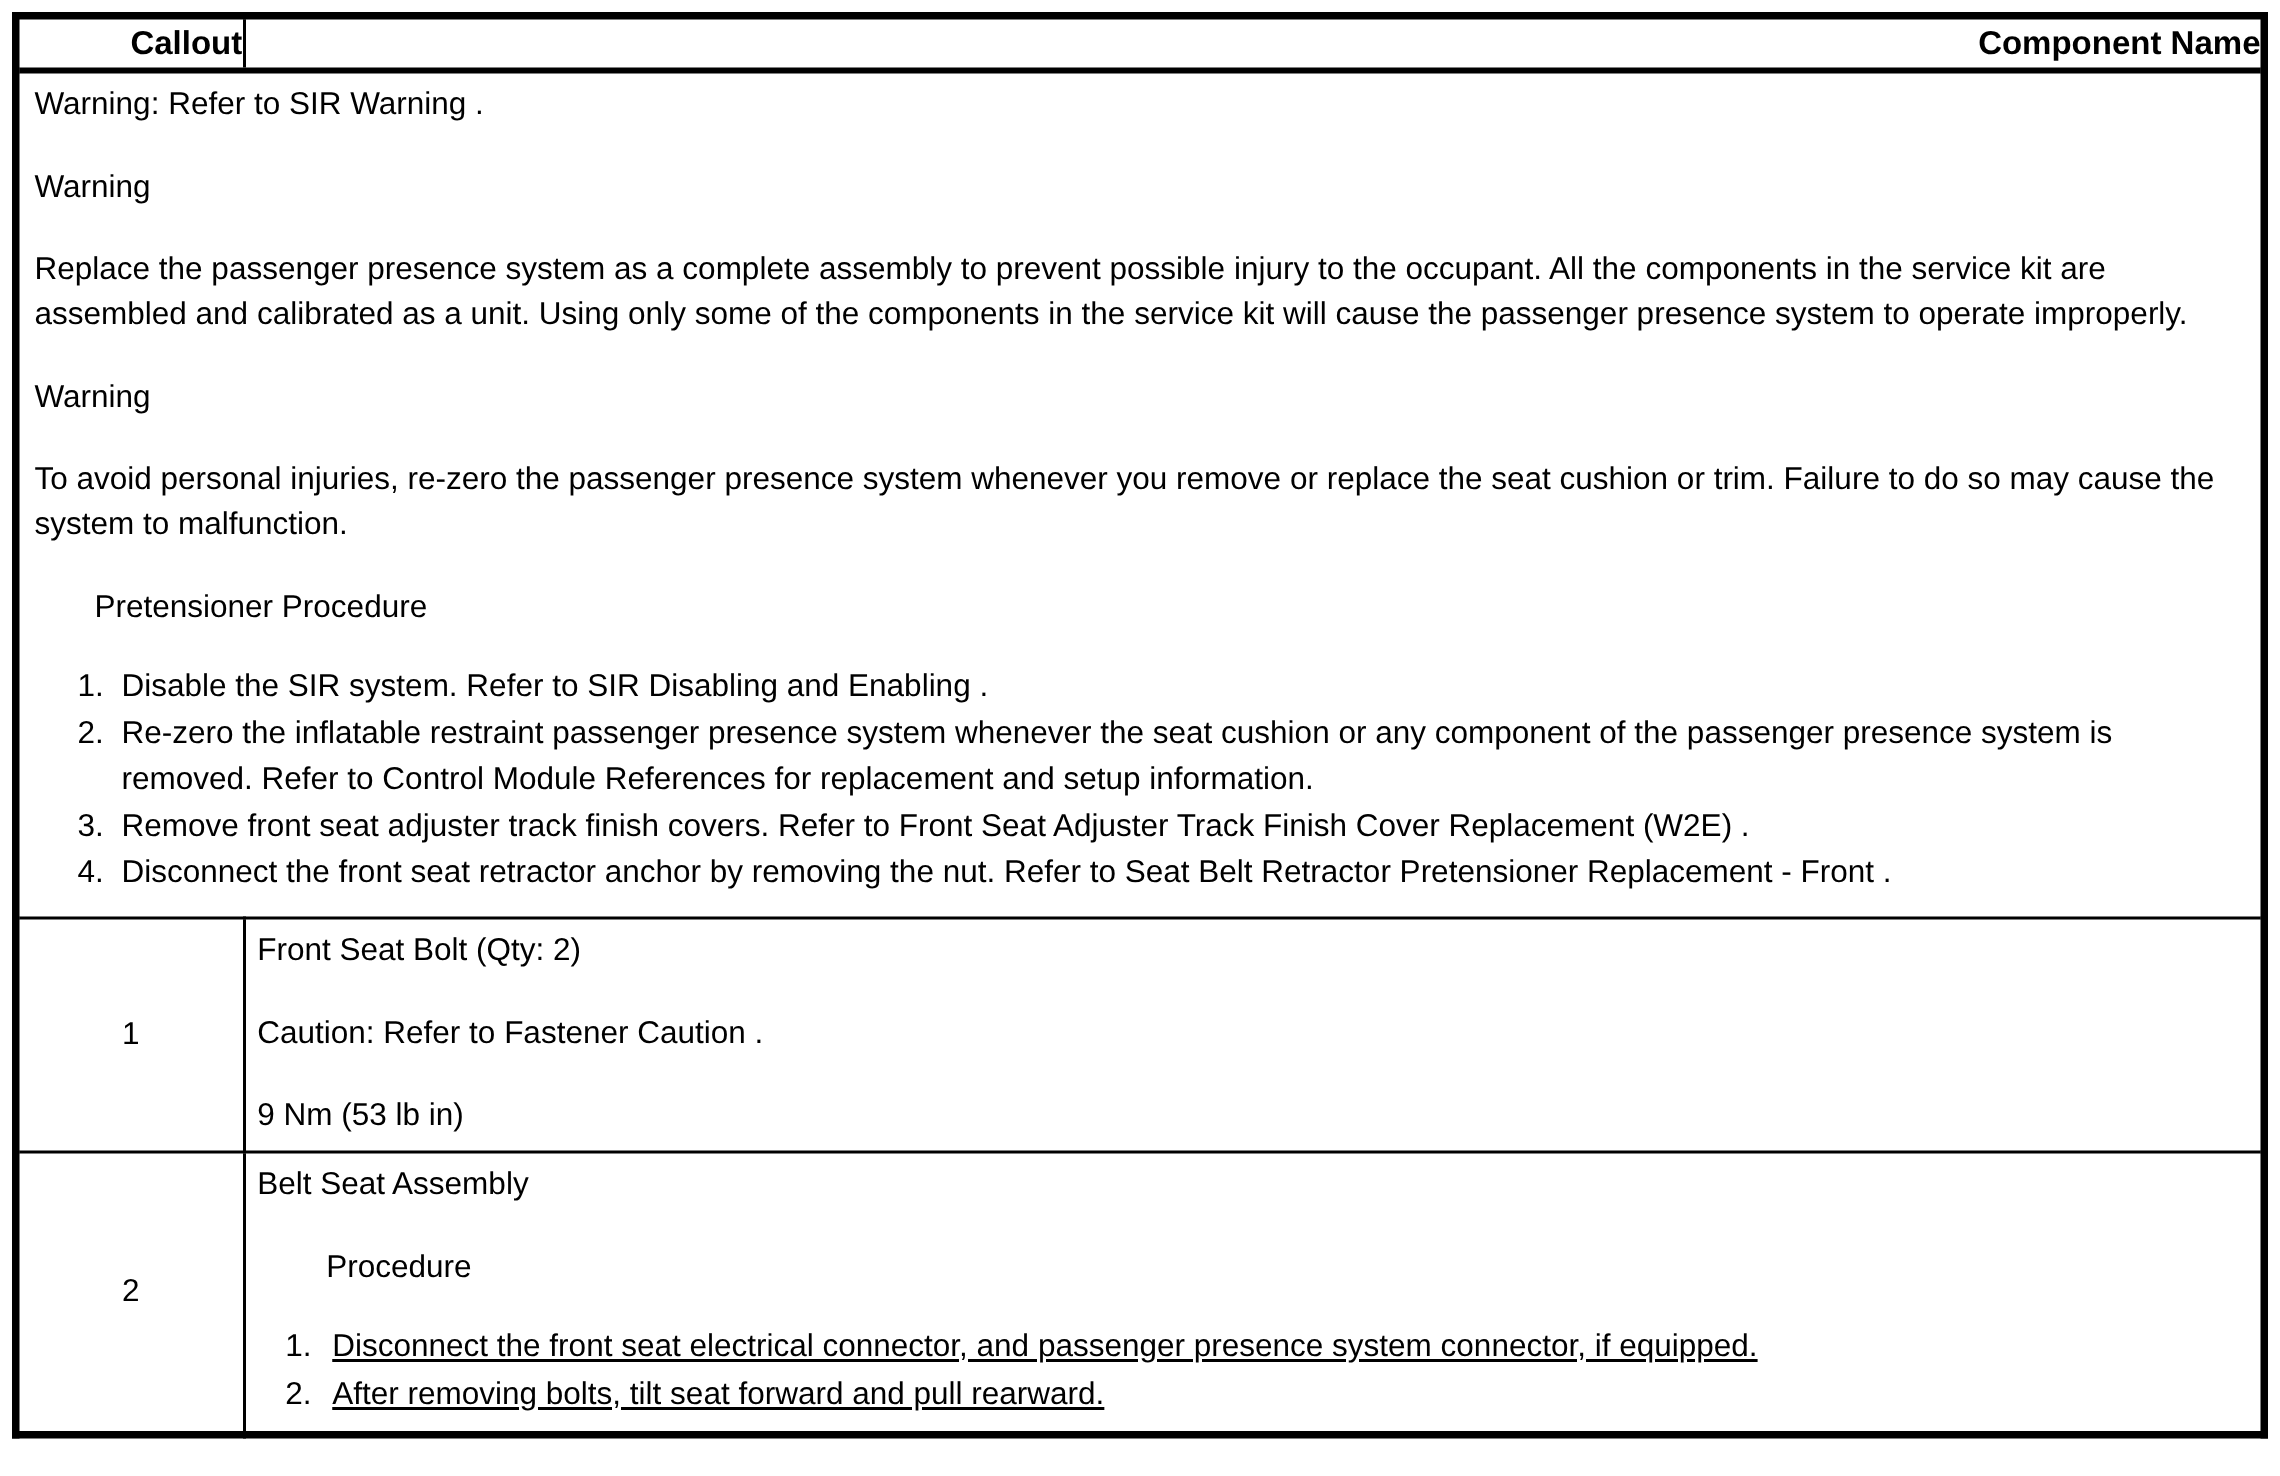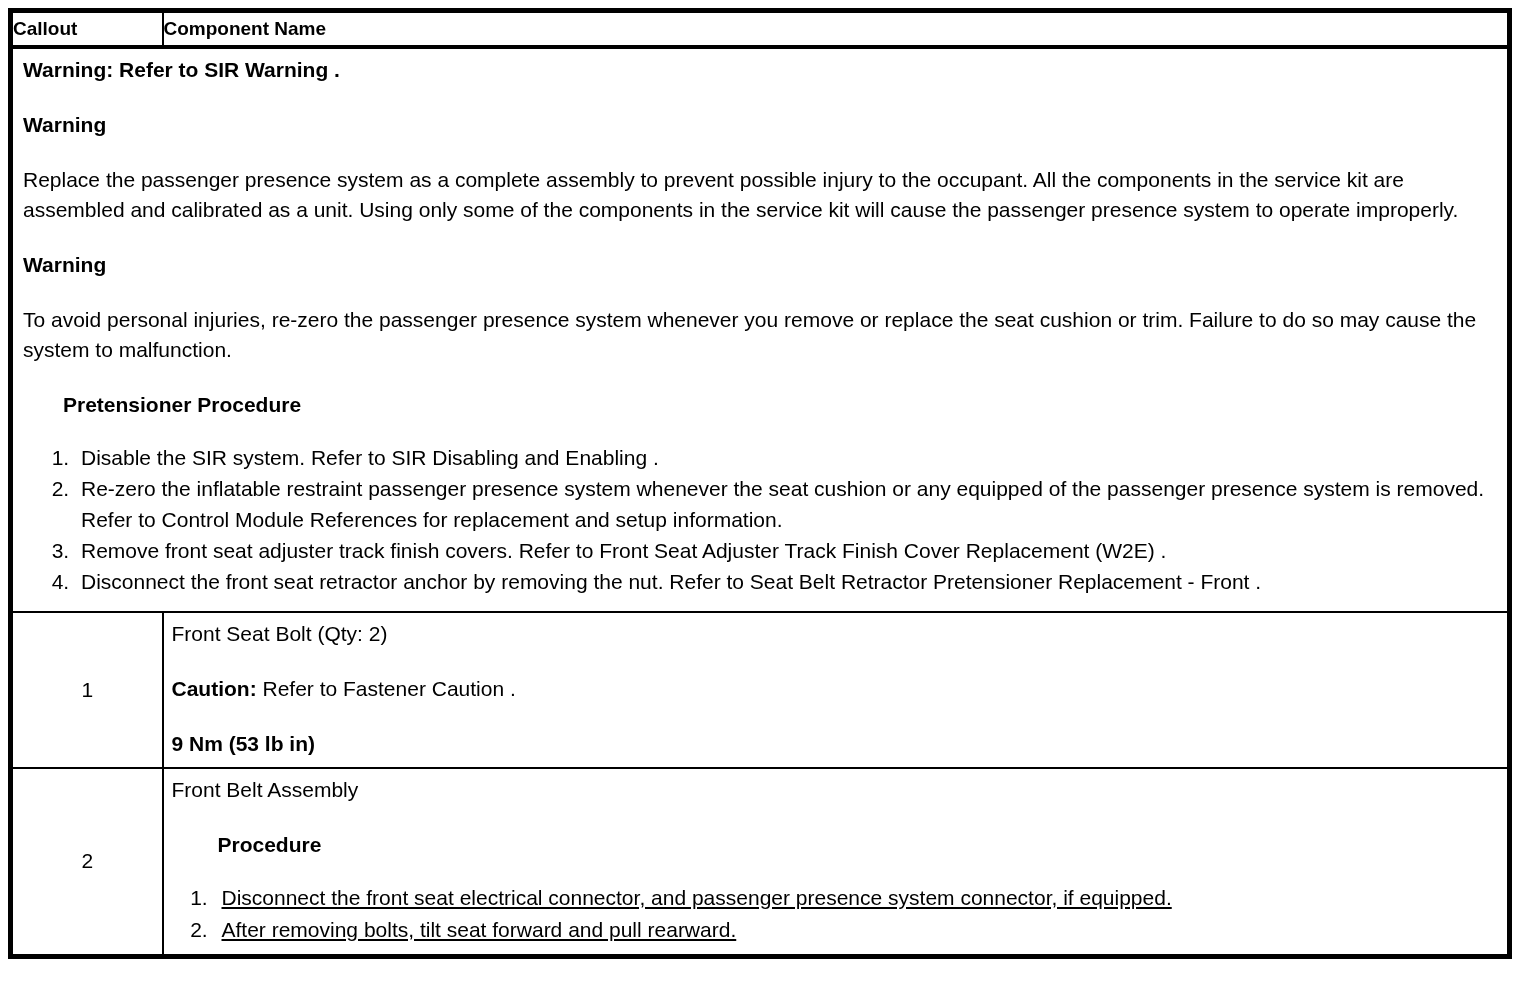--- a/index.html
+++ b/index.html
@@ -24,34 +24,34 @@
   }
   col.col-callout { width: 152px; }
   .doc-table th, .doc-table td {
     border: 2px solid #000000;
     vertical-align: top;
     padding: 0;
   }
   .doc-table th {
     height: 36px;
     font-weight: bold;
-    text-align: left;
+    text-align: right;
     vertical-align: middle;
     border-bottom: 4px solid #000000;
-    font-size: 19px;
+    font-size: 22px;
   }
   td.notes-cell {
     padding: 4px 12px 14px 10px;
   }
   .notes-cell p, .comp-cell p {
     margin: 25px 0 0 0;
     line-height: 30px;
   }
   .notes-cell p:first-child, .comp-cell p:first-child { margin-top: 2px; }
-  .bold { font-weight: bold; }
+  .bold { font-weight: normal; }
   .indent { padding-left: 40px; }
   ol.num-list {
     margin: 22px 0 0 0;
     padding-left: 52px;
     line-height: 31px;
   }
   ol.num-list li { padding-left: 6px; }
   td.callout-cell {
     text-align: center;
     vertical-align: middle;
@@ -91,38 +91,38 @@
       <tr>
         <td colspan="2" class="notes-cell">
           <p class="bold">Warning: Refer to SIR Warning .</p>
           <p class="bold">Warning</p>
           <p>Replace the passenger presence system as a complete assembly to prevent possible injury to the occupant. All the components in the service kit are assembled and calibrated as a unit. Using only some of the components in the service kit will cause the passenger presence system to operate improperly.</p>
           <p class="bold">Warning</p>
           <p>To avoid personal injuries, re-zero the passenger presence system whenever you remove or replace the seat cushion or trim. Failure to do so may cause the system to malfunction.</p>
           <p class="bold indent">Pretensioner Procedure</p>
           <ol class="num-list">
             <li>Disable the SIR system. Refer to SIR Disabling and Enabling .</li>
-            <li>Re-zero the inflatable restraint passenger presence system whenever the seat cushion or any equipped of the passenger presence system is removed. Refer to Control Module References for replacement and setup information.</li>
+            <li>Re-zero the inflatable restraint passenger presence system whenever the seat cushion or any component of the passenger presence system is removed. Refer to Control Module References for replacement and setup information.</li>
             <li>Remove front seat adjuster track finish covers. Refer to Front Seat Adjuster Track Finish Cover Replacement (W2E) .</li>
             <li>Disconnect the front seat retractor anchor by removing the nut. Refer to Seat Belt Retractor Pretensioner Replacement - Front .</li>
           </ol>
         </td>
       </tr>
       <tr class="row-1">
         <td class="callout-cell">1</td>
         <td class="comp-cell">
           <p>Front Seat Bolt (Qty: 2)</p>
           <p><span class="bold">Caution:</span><span> Refer to Fastener Caution .</span></p>
           <p class="bold">9 Nm (53 lb in)</p>
         </td>
       </tr>
       <tr class="row-2">
         <td class="callout-cell">2</td>
         <td class="comp-cell">
-          <p>Front Belt Assembly</p>
+          <p>Belt Seat Assembly</p>
           <p class="bold indent-proc">Procedure</p>
           <ol class="proc-list">
             <li>Disconnect the front seat electrical connector, and passenger presence system connector, if equipped.</li>
             <li>After removing bolts, tilt seat forward and pull rearward.</li>
           </ol>
         </td>
       </tr>
     </tbody>
   </table>
 </div>

